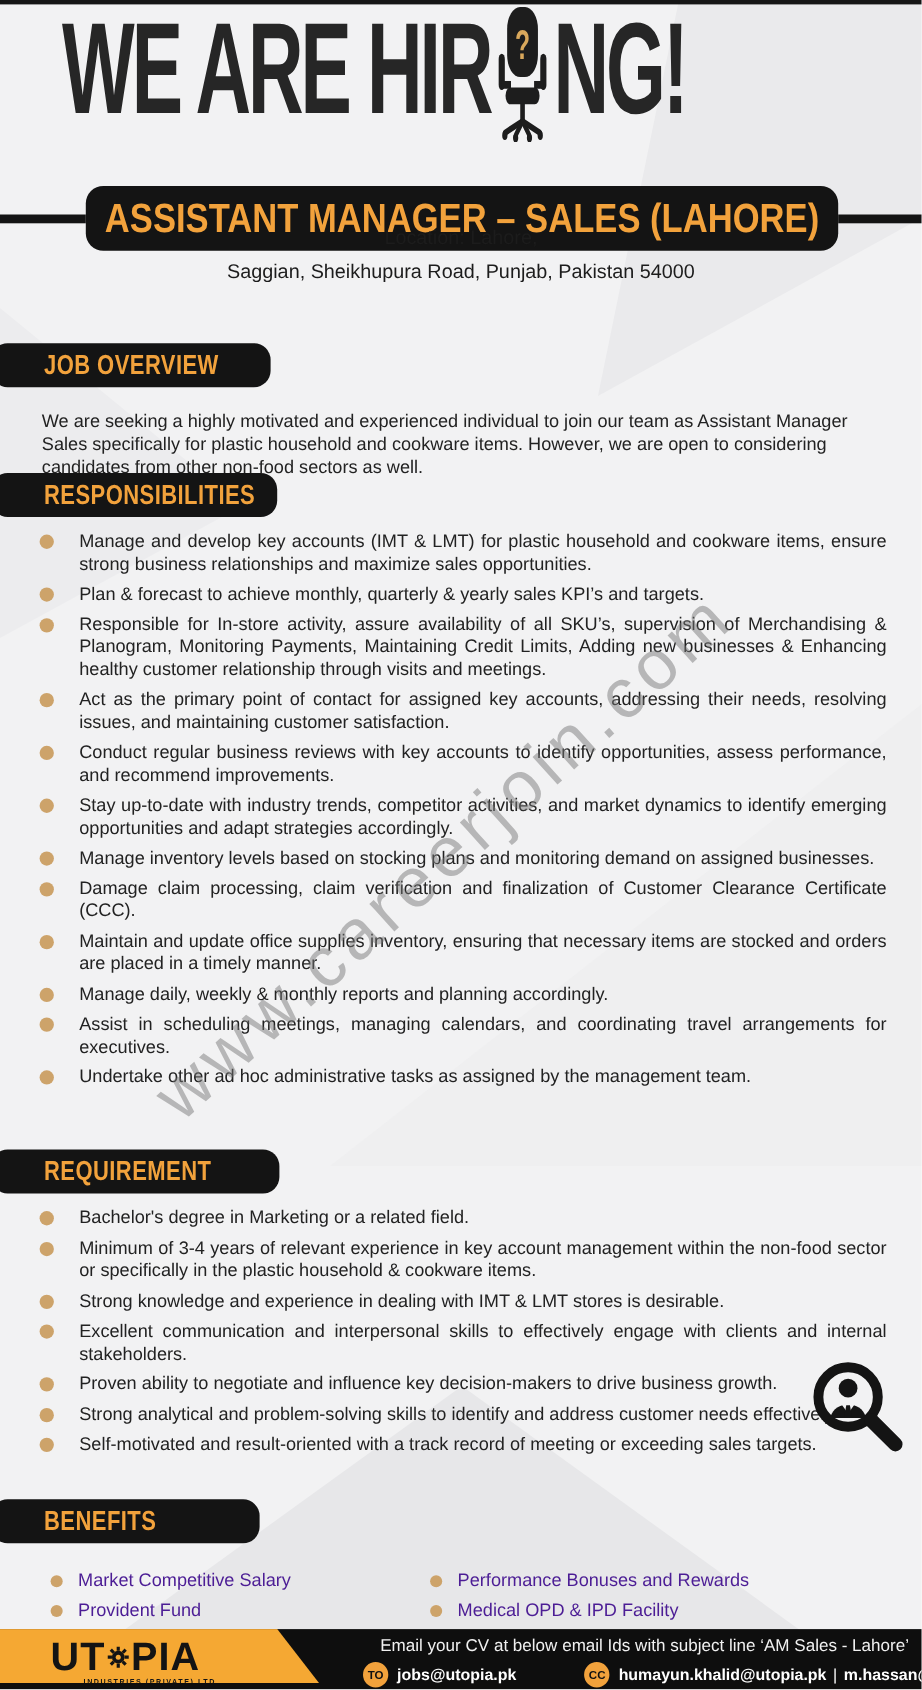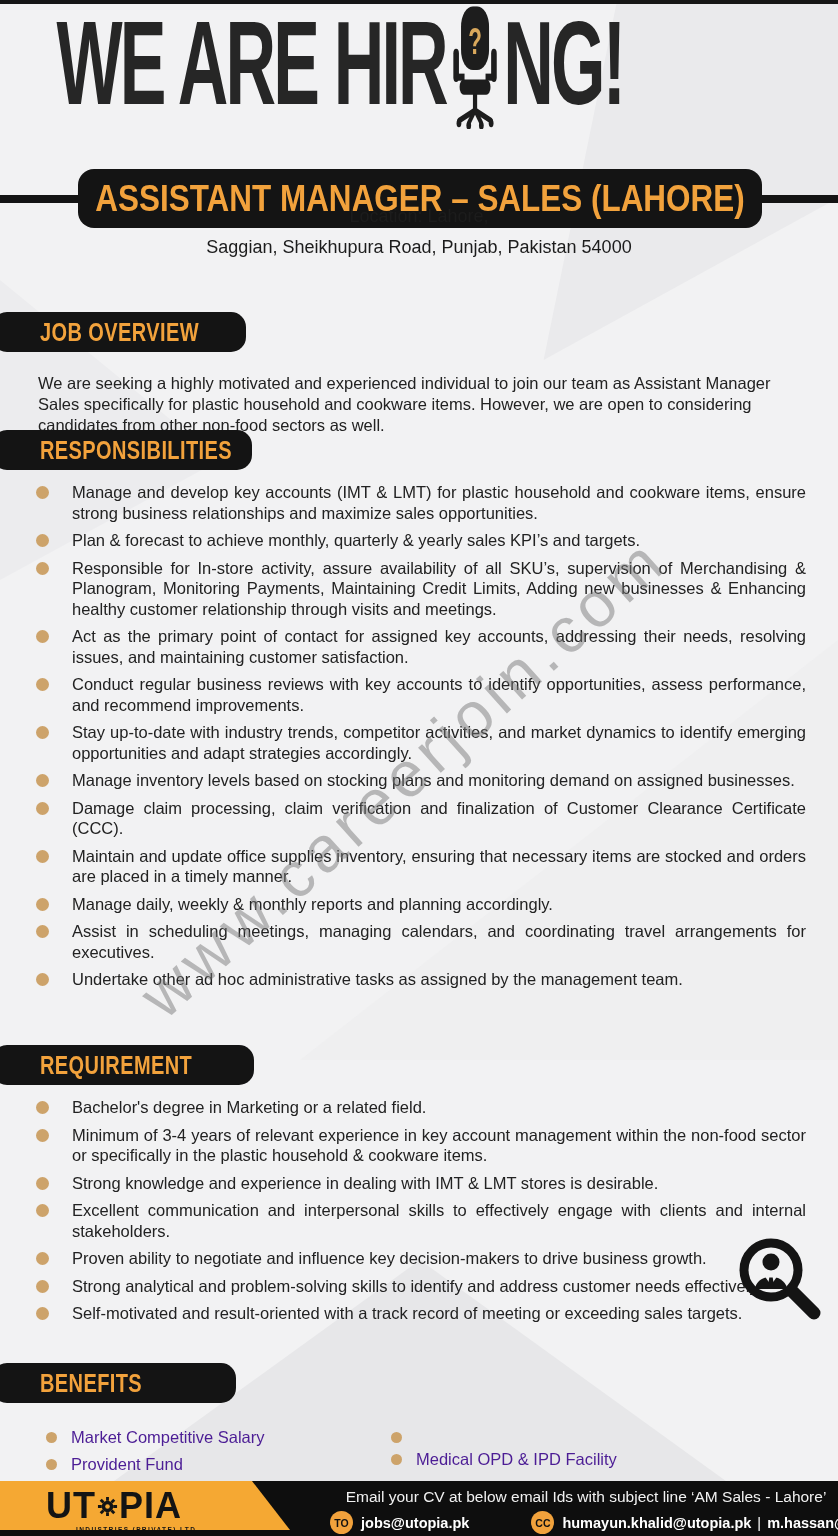--- a/index.html
+++ b/index.html
@@ -248,20 +248,21 @@
       <span class="txt">Market Competitive Salary</span>
     </li>
       <li>
       <span class="dot"></span>
       <span class="txt">Provident Fund</span>
     </li>
     </ul>
   <ul class="ben-col ben-right">
       <li>
       <span class="dot"></span>
+      <span class="txt">Performance Bonuses and Rewards</span>
     </li>
       <li>
       <span class="dot"></span>
       <span class="txt">Medical OPD &amp; IPD Facility</span>
     </li>
     </ul>
 
   <div class="watermark">www.careerjoin.com</div>
 
   <div class="footer">

